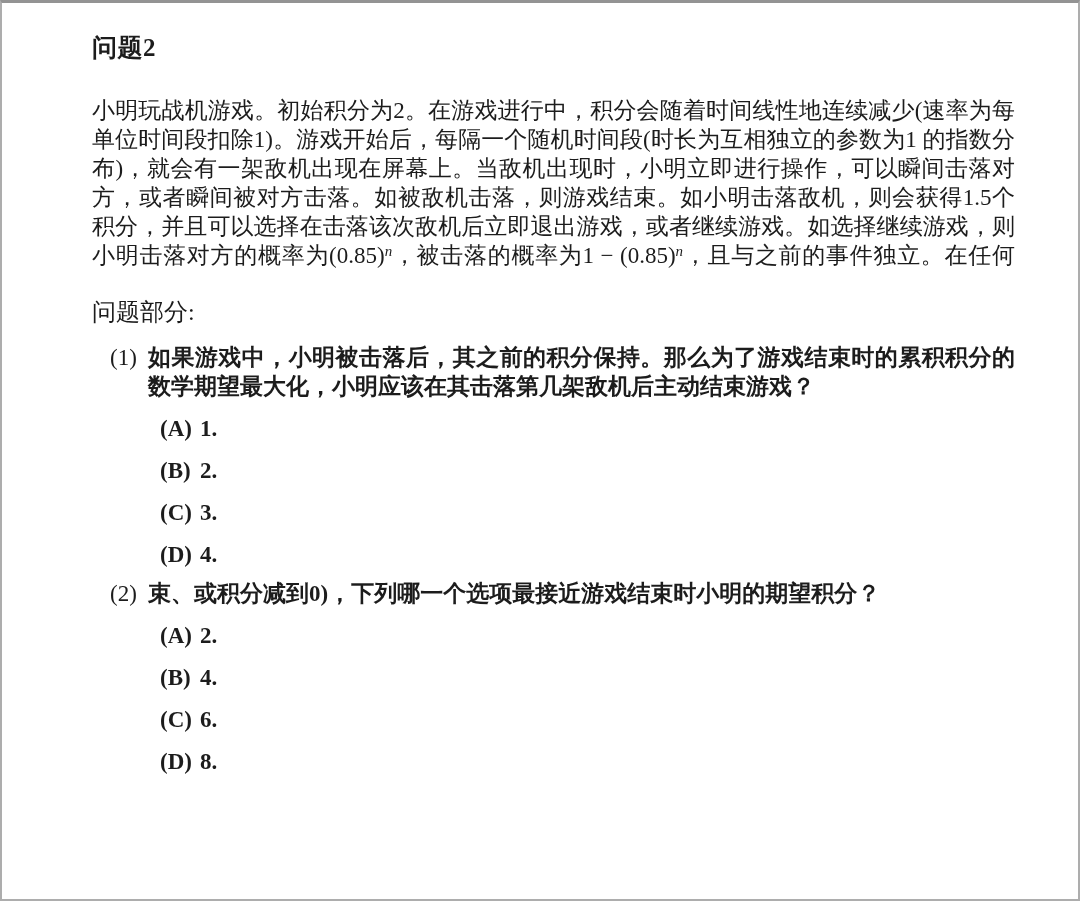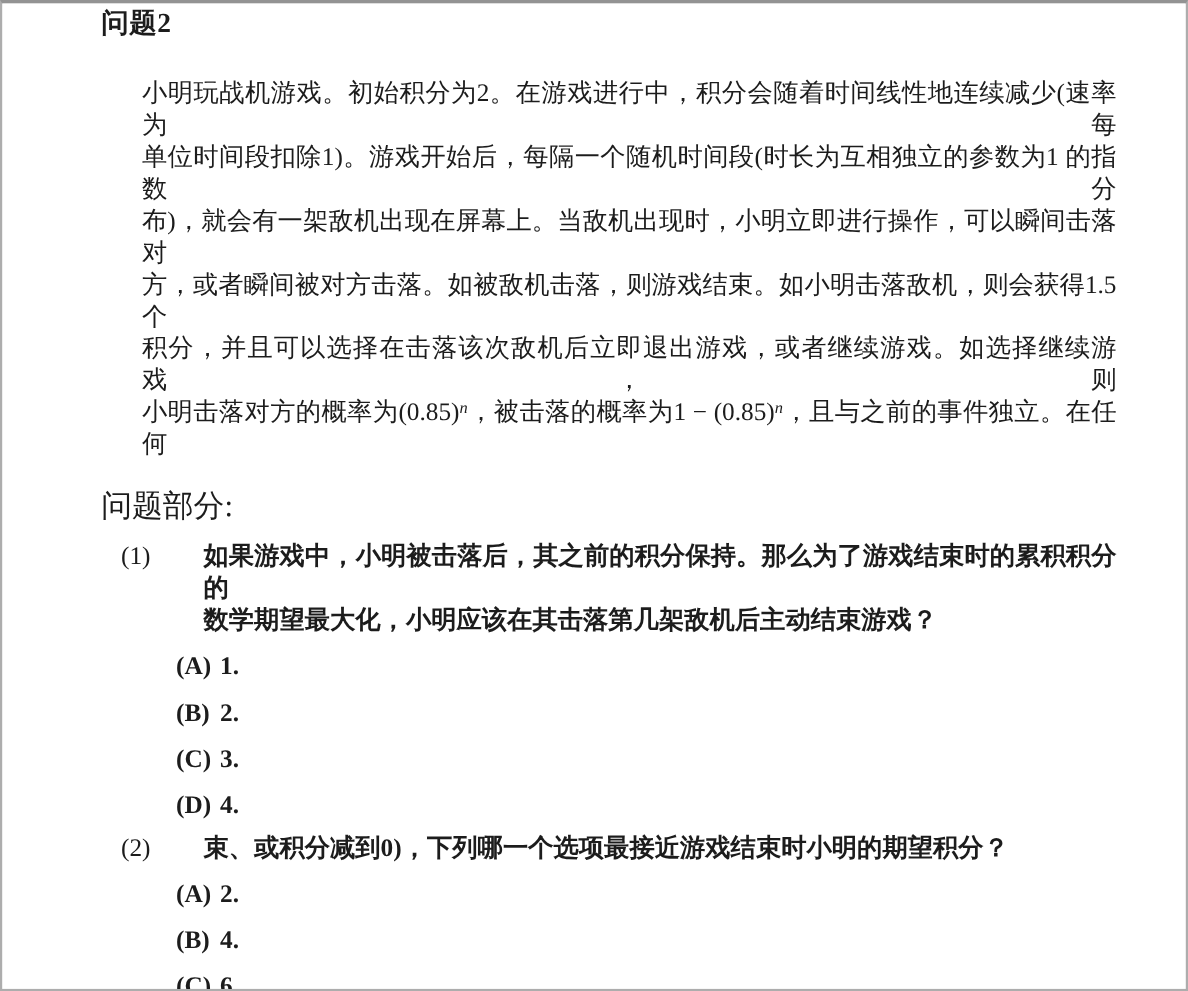--- a/index.html
+++ b/index.html
@@ -10,43 +10,42 @@
     box-sizing: border-box;
     background: #ffffff;
     border: 2px solid #adadad;
     border-top: 3px solid #939393;
     padding: 0 63px 0 90px;
     overflow: hidden;
     font-family: "Liberation Serif", "DejaVu Serif", serif;
     color: #1c1c1c;
   }
   .heading {
-    margin-top: 4px;
+    margin-top: 30px;
     font-size: 25px;
     line-height: 30px;
     font-weight: bold;
     letter-spacing: 0.5px;
   }
   .intro { margin-top: 33px; }
   .line {
     font-size: 23px;
     line-height: 29px;
     min-height: 29px;
     white-space: nowrap;
-    margin-left: 37px;
   }
   .fill {
     white-space: normal;
     text-align: justify;
     text-align-last: justify;
     text-justify: inter-character;
   }
   .section-label {
     margin-top: 28px;
-    font-size: 28px;
+    font-size: 24px;
     line-height: 29px;
   }
   .question { display: flex; }
   .q1 { margin-top: 16px; }
   .q2 { margin-top: 10px; }
   .qnum {
     flex: none;
     width: 56px;
     box-sizing: border-box;
     padding-left: 18px;

